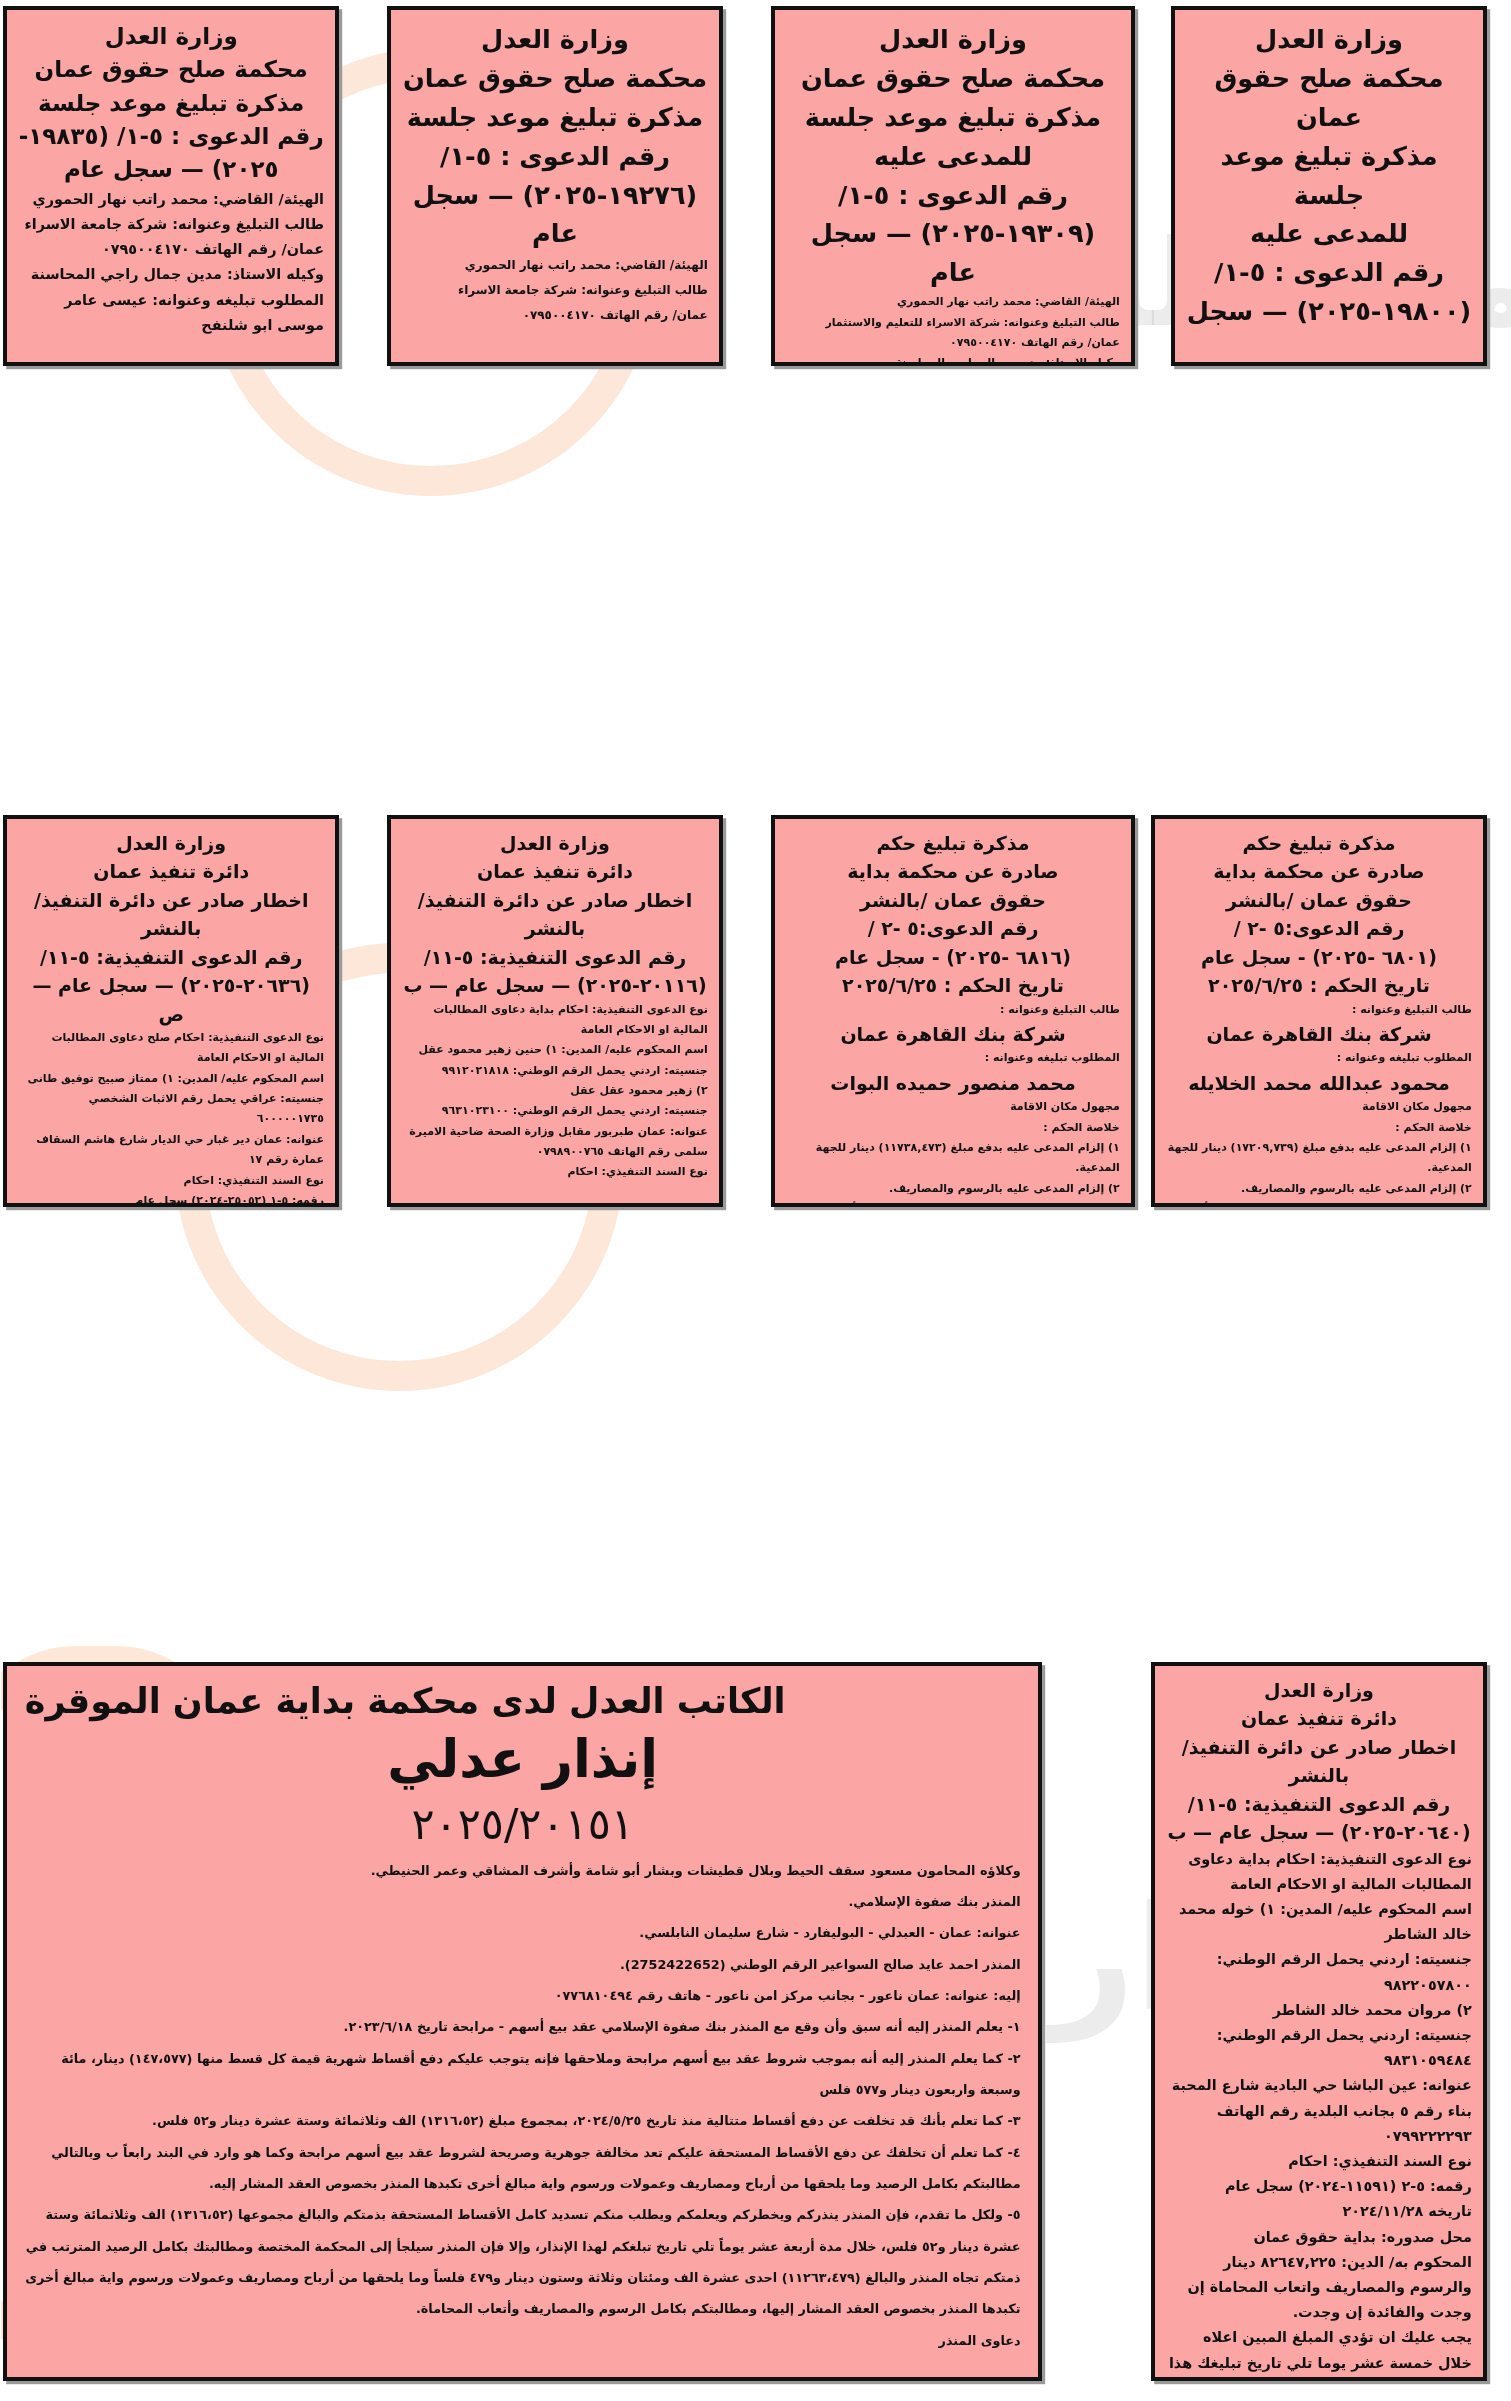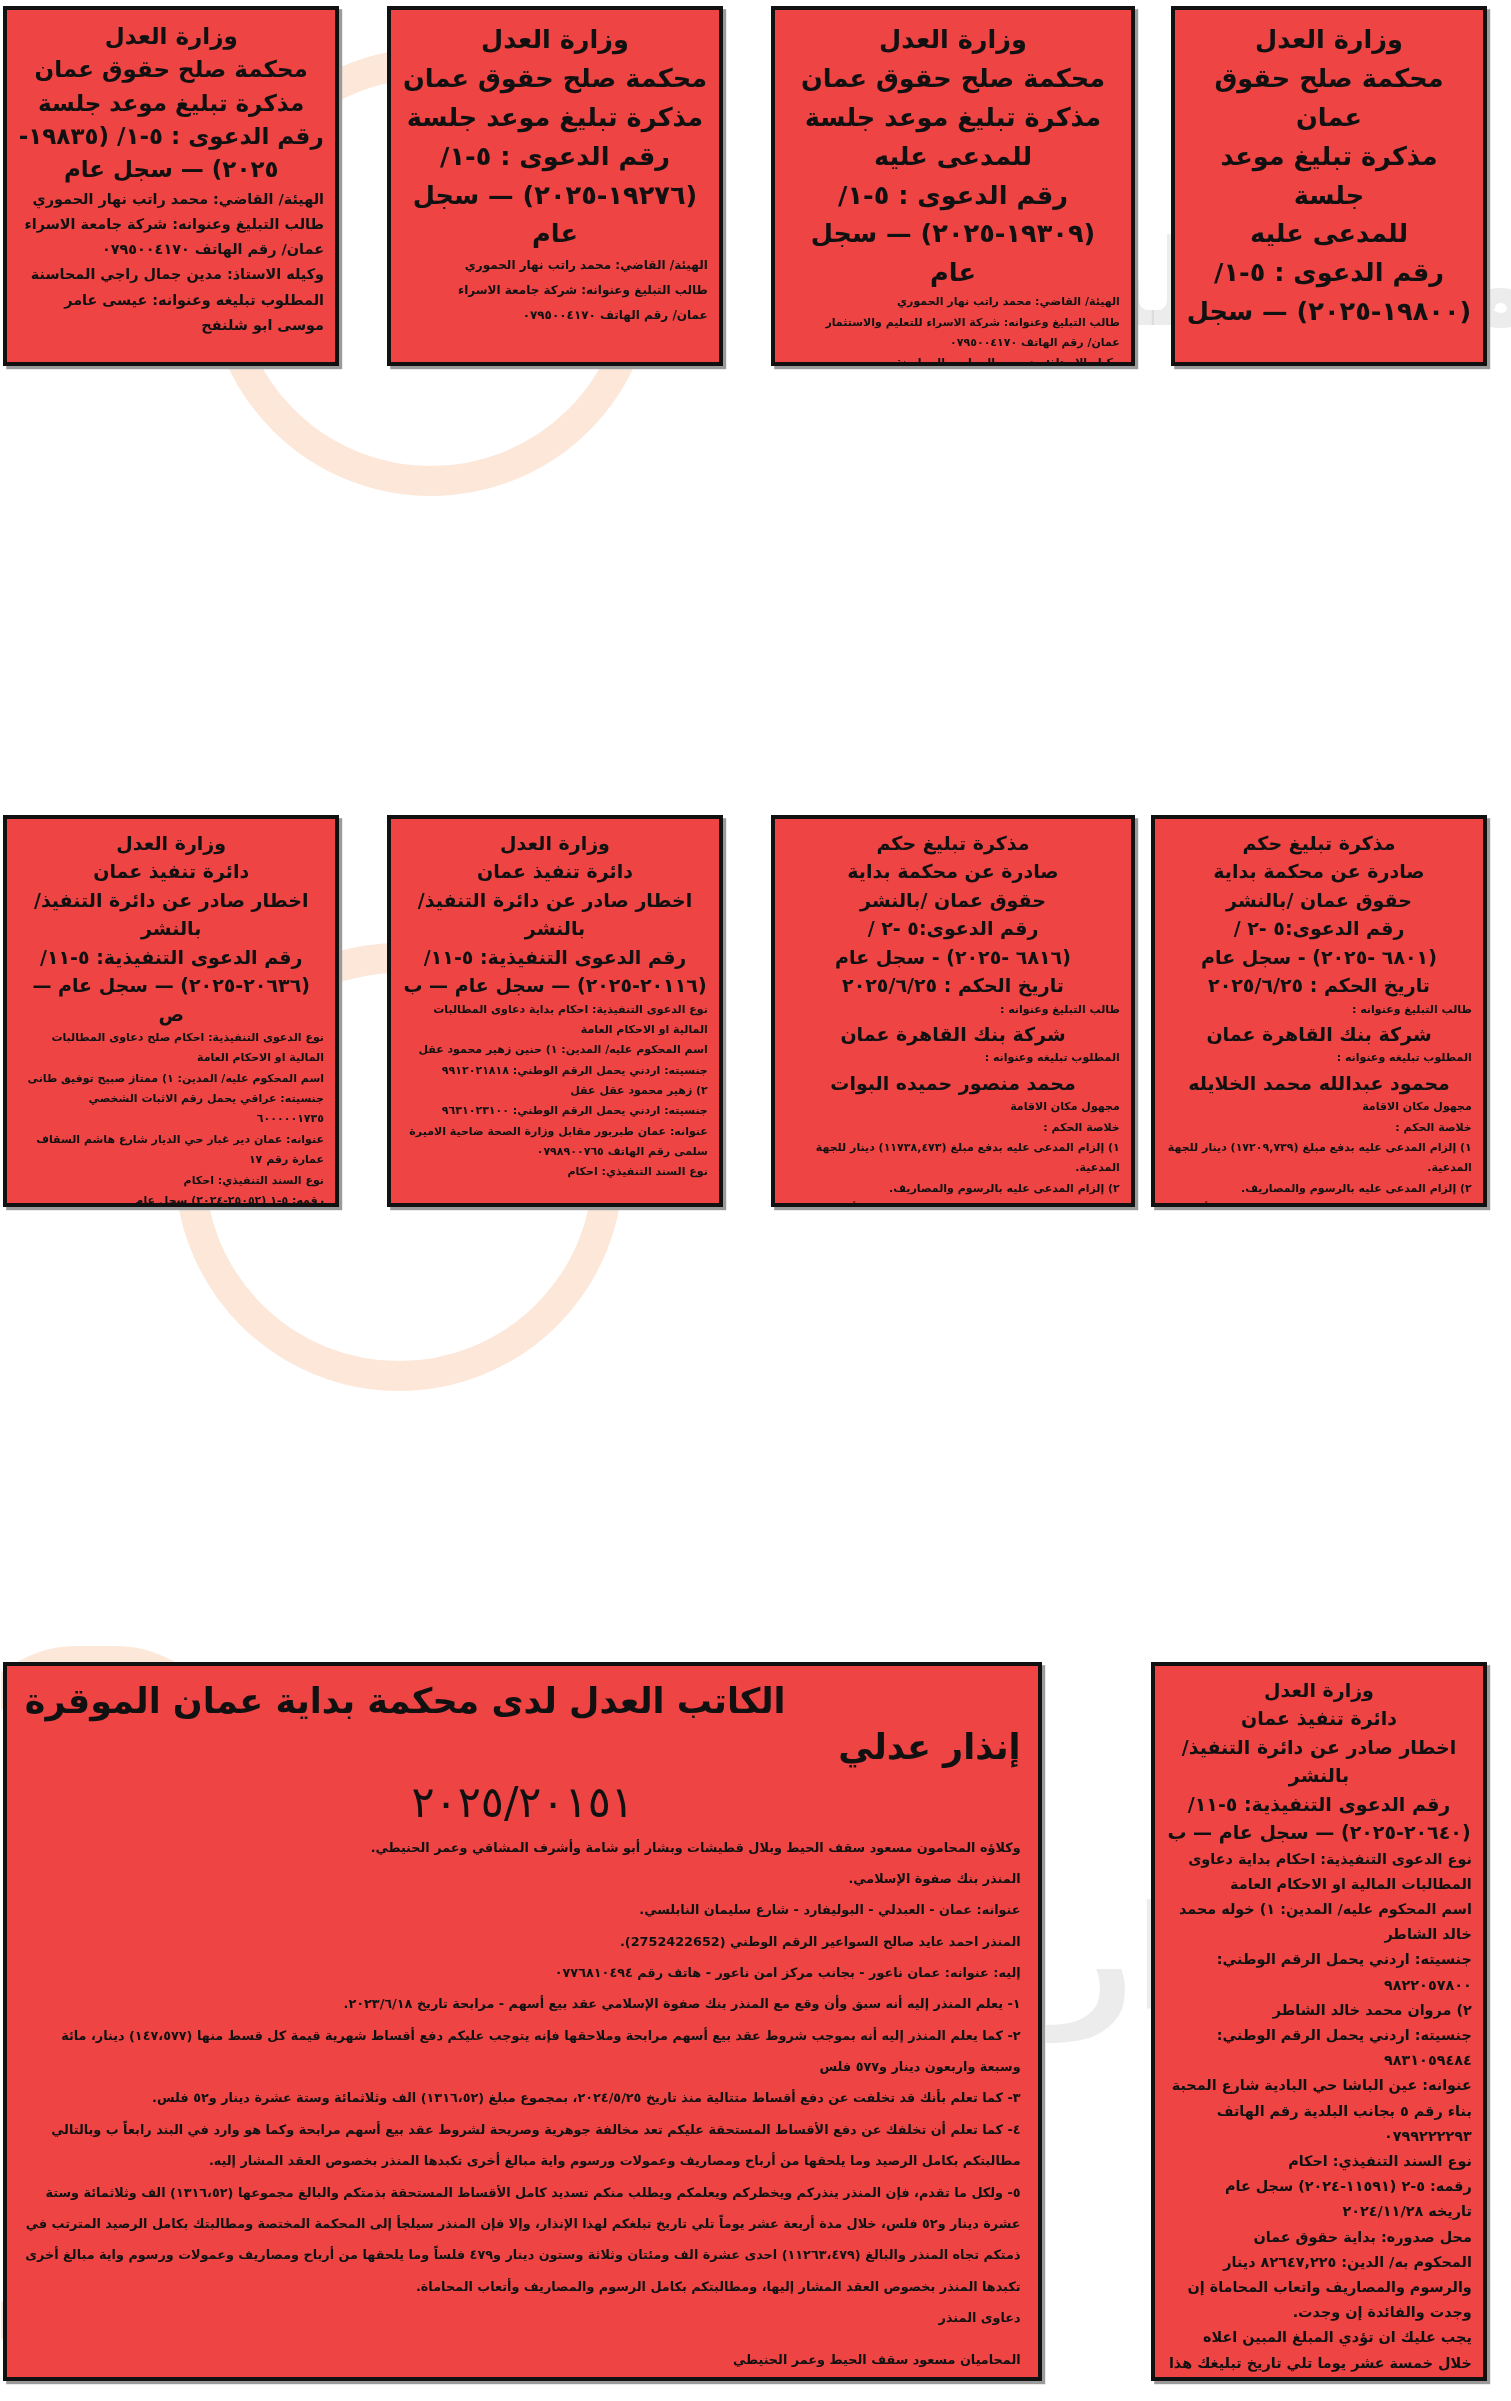--- a/index.html
+++ b/index.html
@@ -3,32 +3,32 @@
 <meta charset="utf-8">
 <style>
   * { box-sizing: border-box; margin: 0; padding: 0; }
   html, body { width: 1512px; height: 2401px; background: #ffffff; overflow: hidden; }
   body { position: relative; font-family: "DejaVu Sans", "Liberation Sans", sans-serif; color: #111; direction: rtl; }
 
   .watermark { position: absolute; pointer-events: none; z-index: 0; }
   .wm-ring { position: absolute; border-radius: 50%; border: 30px solid rgba(246, 170, 120, 0.28); }
   .wm-text { position: absolute; font-weight: bold; color: rgba(150,150,150,0.18); font-size: 120px; line-height: 1; white-space: nowrap; }
 
-  .ad { position: absolute; background: #ef4444; border: 4.8px solid #111; box-shadow: 3.2px 3.2px 0 #9a9a9a; z-index: 1; padding: 9.6px 11.2px; overflow: hidden; }
+  .ad { position: absolute; background: #fca5a5; border: 4.8px solid #111; box-shadow: 3.2px 3.2px 0 #9a9a9a; z-index: 1; padding: 9.6px 11.2px; overflow: hidden; }
   .ad .inner { width: 100%; }
   .center { text-align: center; }
   .h-xl { font-weight: bold; font-size: 25.6px; line-height: 1.52; }
   .h-lg { font-weight: bold; font-size: 23px; line-height: 1.45; }
   .h-md { font-weight: bold; font-size: 19px; line-height: 1.5; }
   .body-line { font-size: 12px; line-height: 2.05; font-weight: bold; text-align: right; }
   .body-md { font-size: 14.4px; line-height: 1.75; font-weight: bold; text-align: right; }
   .body-sm { font-size: 11px; line-height: 1.85; font-weight: bold; text-align: right; }
 
   .big-title { font-weight: bold; font-size: 35px; text-align: left; line-height: 1.3; }
-  .big-sub { font-weight: bold; font-size: 35px; line-height: 1.35; }
+  .big-sub { font-weight: bold; font-size: 52px; text-align: center; line-height: 1.35; }
   .big-num { font-weight: normal; font-size: 43px; text-align: center; letter-spacing: 3.2px; line-height: 1.4; }
   .notice-line { font-weight: bold; font-size: 12.8px; line-height: 2.45; text-align: right; }
 </style>
 </head>
 <body>
 
 <div class="watermark" style="left:655px; top:48px;">
   <div class="wm-ring" style="width:448px;height:448px;"></div>
   <div class="wm-text" style="left:176px; top:176px;">مدار الساعة</div>
 </div>

